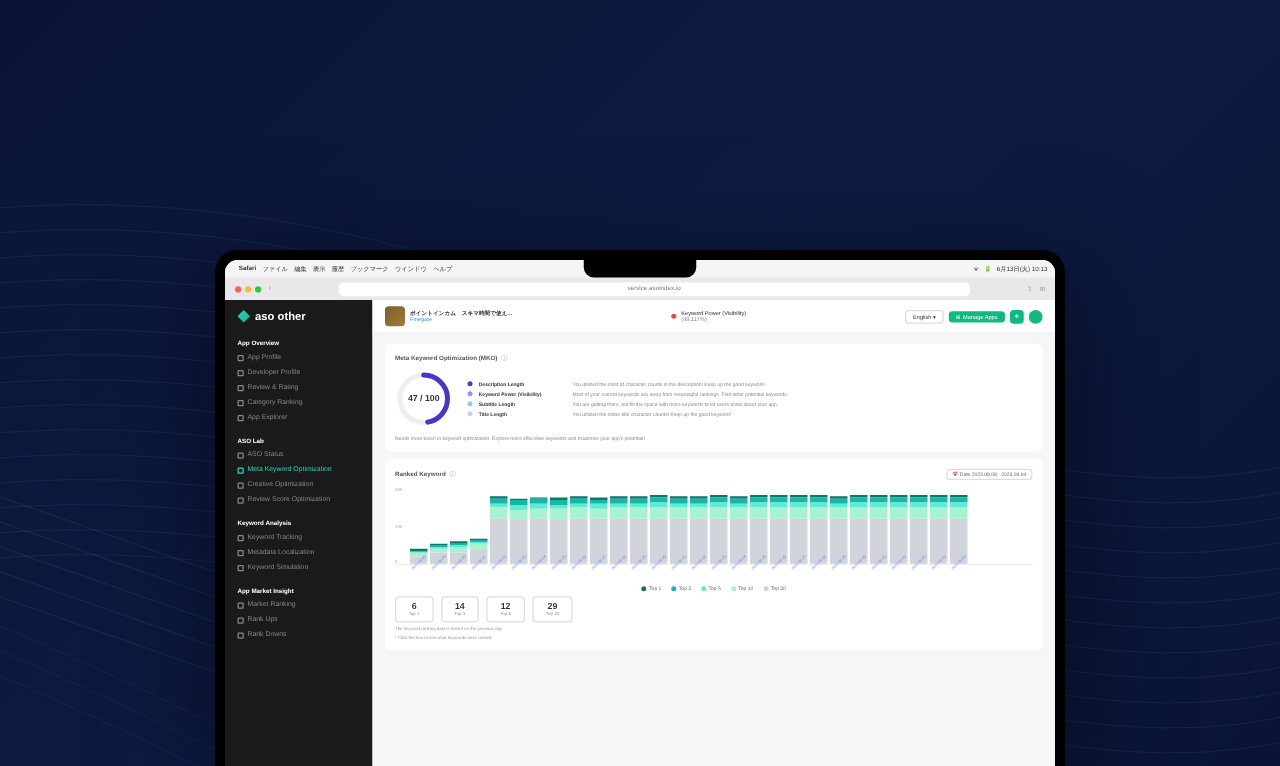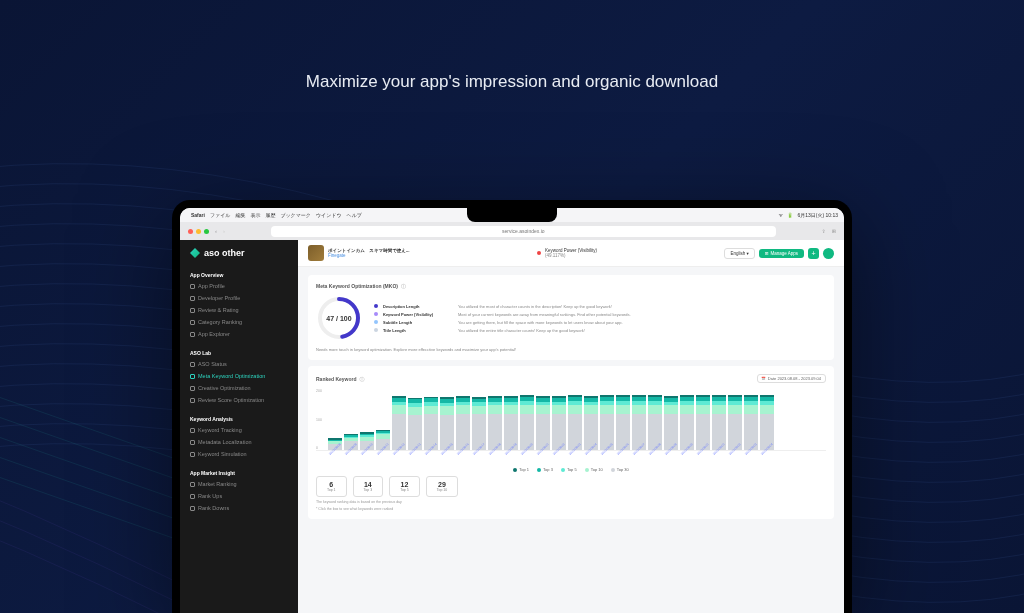--- a/index.html
+++ b/index.html
@@ -110,21 +110,20 @@
     </g>
     <g stroke="#8b5cf6" stroke-width="0.4" fill="none" opacity="0.2">
       <path d="M -50 480 Q 100 540 250 620"></path>
       <path d="M -50 500 Q 100 560 250 640"></path>
       <path d="M -50 520 Q 100 580 250 660"></path>
     </g>
   </svg>
 </div>
 
 <div class="headline">
-  <p>Maximize your app's impression and organic download</p>
 </div>
 
 <div class="laptop">
   <div class="laptop-notch"></div>
   <div class="laptop-frame">
     <div class="screen">
 
       <div class="menubar">
         <div class="menubar-left">
           <span></span>

